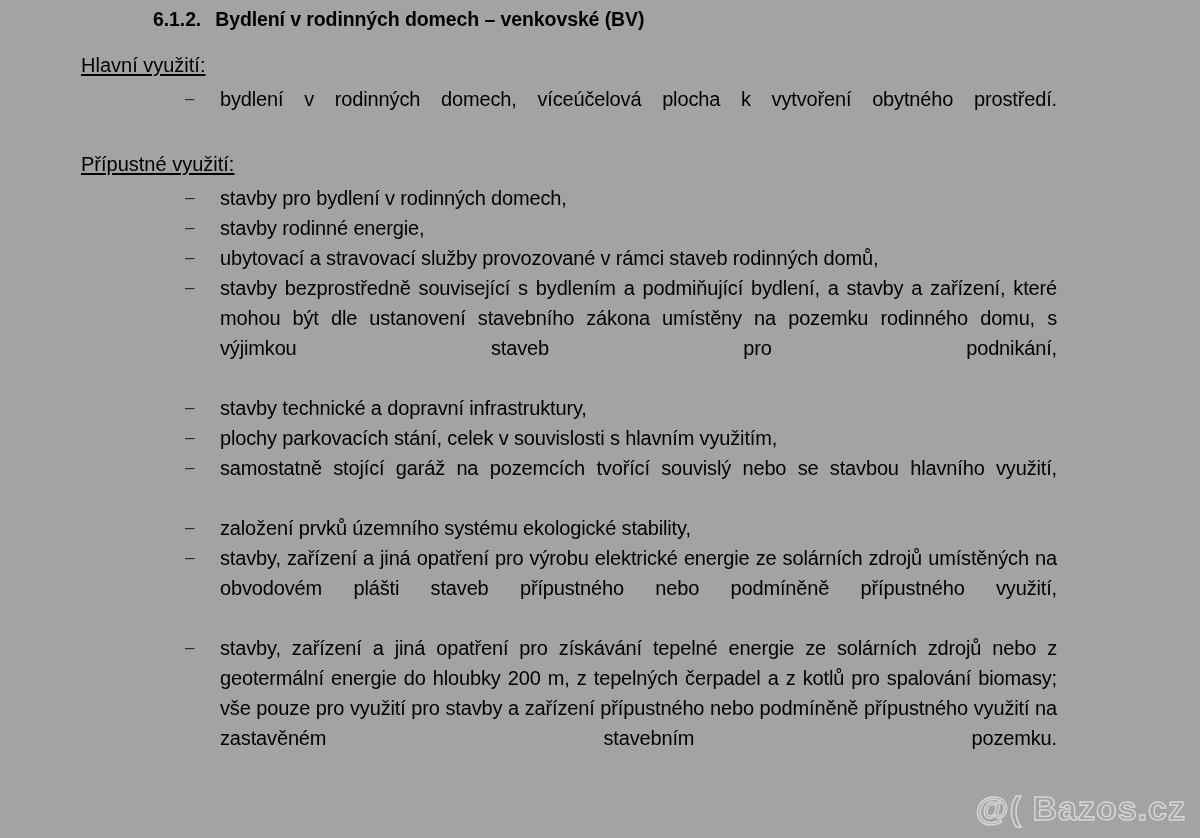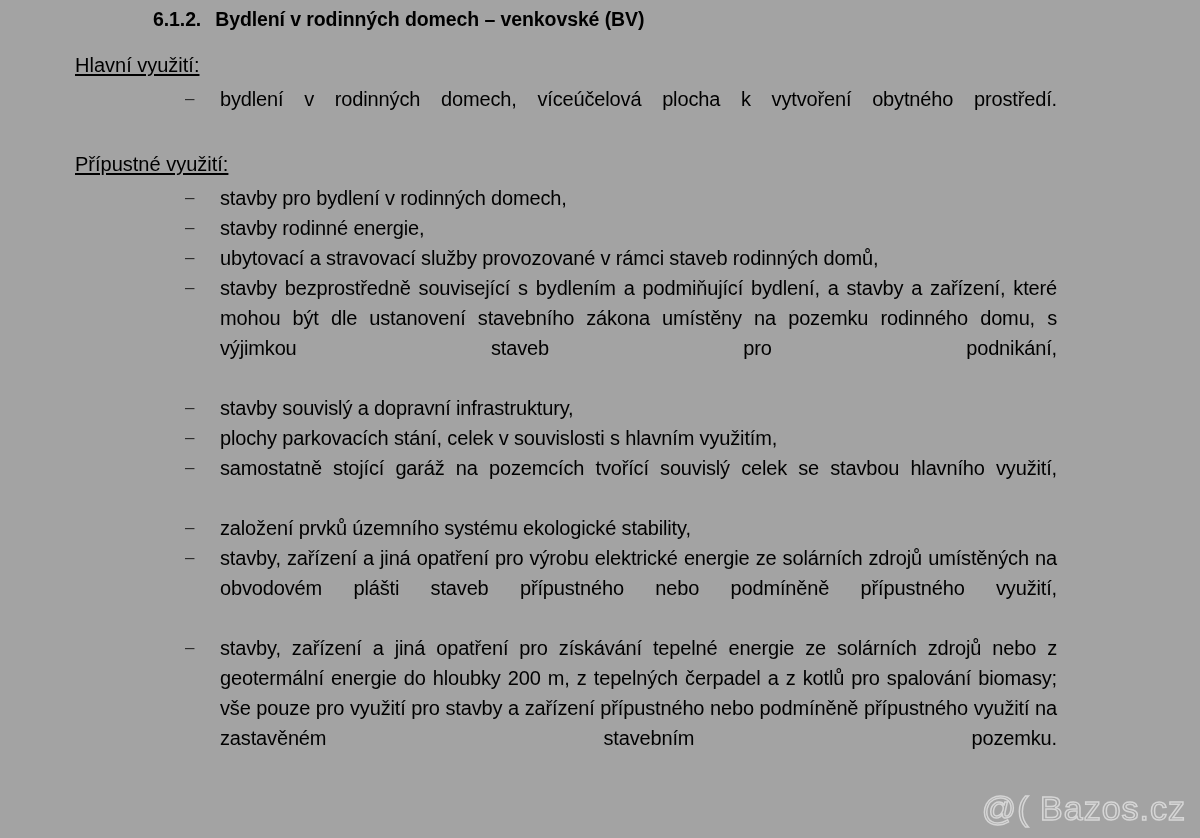--- a/index.html
+++ b/index.html
@@ -31,21 +31,21 @@
     white-space: nowrap;
   }
   .doc-heading .num {
     display: inline-block;
     margin-right: 14px;
   }
 
   
   .section-label {
     position: absolute;
-    left: 75px;
+    left: 81px;
     font-size: 20px;
     font-weight: normal;
     text-decoration: underline;
     text-underline-offset: 2px;
     white-space: nowrap;
   }
   #label-hlavni { top: 54px; }
   #label-pripustne { top: 153px; }
 
   
@@ -90,21 +90,21 @@
   .bullet-item.nojustify .txt::after {
     content: none;
   }
 
   
   .watermark {
     position: absolute;
     right: 14px;
     bottom: 10px;
     font-size: 34px;
-    font-weight: normal;
+    font-weight: bold;
     letter-spacing: 1px;
     color: transparent;
     -webkit-text-stroke: 1.5px #d6d6d6;
     text-shadow: 0 0 0 rgba(0,0,0,0);
     user-select: none;
     white-space: nowrap;
     font-family: "Liberation Sans", sans-serif;
   }
 </style>
 </head>
@@ -144,31 +144,31 @@
       <span class="txt">ubytovací a stravovací služby provozované v rámci staveb rodinných domů,</span>
     </div>
 
     <div class="bullet-item">
       <span class="dash">–</span>
       <span class="txt">stavby bezprostředně související s bydlením a podmiňující bydlení, a stavby a zařízení, které mohou být dle ustanovení stavebního zákona umístěny na pozemku rodinného domu, s výjimkou staveb pro podnikání,</span>
     </div>
 
     <div class="bullet-item nojustify">
       <span class="dash">–</span>
-      <span class="txt">stavby souvislý a dopravní infrastruktury,</span>
+      <span class="txt">stavby technické a dopravní infrastruktury,</span>
     </div>
 
     <div class="bullet-item nojustify">
       <span class="dash">–</span>
       <span class="txt">plochy parkovacích stání, celek v souvislosti s hlavním využitím,</span>
     </div>
 
     <div class="bullet-item">
       <span class="dash">–</span>
-      <span class="txt">samostatně stojící garáž na pozemcích tvořící souvislý celek se stavbou hlavního využití,</span>
+      <span class="txt">samostatně stojící garáž na pozemcích tvořící souvislý nebo se stavbou hlavního využití,</span>
     </div>
 
     <div class="bullet-item nojustify">
       <span class="dash">–</span>
       <span class="txt">založení prvků územního systému ekologické stability,</span>
     </div>
 
     <div class="bullet-item">
       <span class="dash">–</span>
       <span class="txt">stavby, zařízení a jiná opatření pro výrobu elektrické energie ze solárních zdrojů umístěných na obvodovém plášti staveb přípustného nebo podmíněně přípustného využití,</span>

